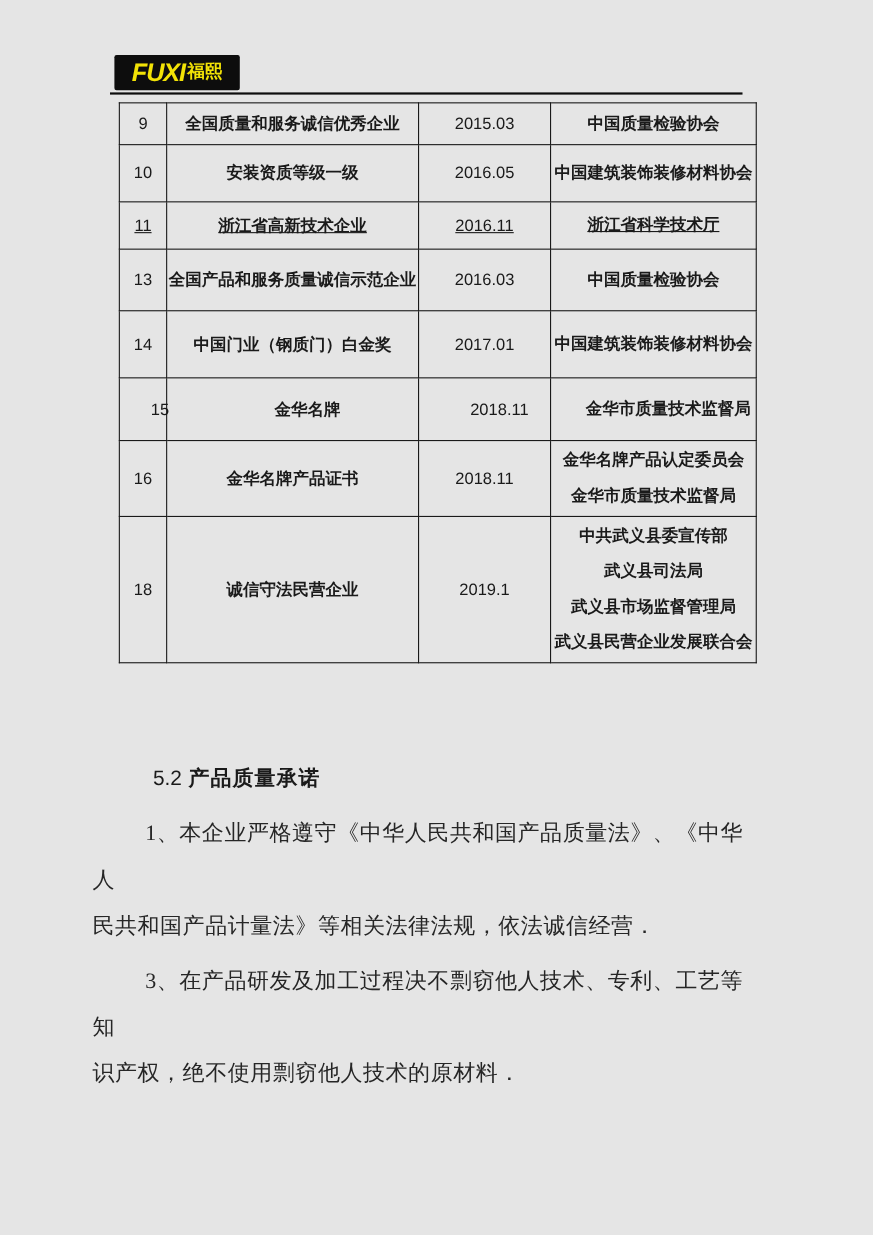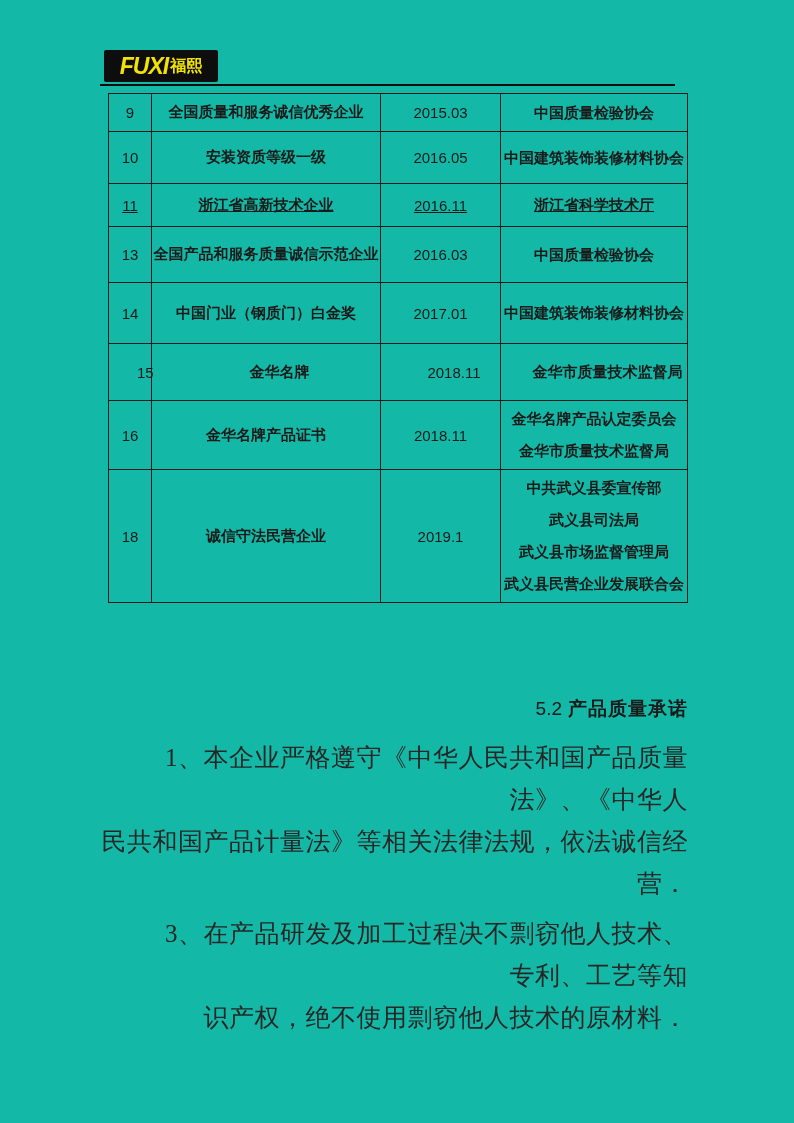--- a/index.html
+++ b/index.html
@@ -5,21 +5,21 @@
   * { box-sizing: border-box; }
   html, body { margin: 0; padding: 0; }
   body {
     width: 794px; height: 1123px;
     background: #ffffff;
     font-family: "Liberation Serif", "DejaVu Serif", serif;
     color: #1f1f1f;
     position: relative;
     overflow: hidden;
   }
-  .page { position: absolute; inset: 0; background: #14b8a6; }
+  .page { position: absolute; inset: 0; background: #e5e5e5; }
 
   
   .logo {
     position: absolute; left: 104px; top: 50px;
     width: 114px; height: 32px;
     background: #0d0d0d;
     display: flex; align-items: center; justify-content: center;
     gap: 2px;
     border-radius: 2px;
   }
@@ -67,35 +67,34 @@
   table.awards tr:nth-child(3) td { height: 43px; text-decoration: underline; }
   table.awards tr:nth-child(4) td { height: 56px; }
   table.awards tr:nth-child(5) td { height: 61px; }
   table.awards tr:nth-child(6) td { height: 57px; padding-left: 28px; }
   table.awards tr:nth-child(7) td { height: 38px; }
   table.awards tr:nth-child(8) td { height: 65px; }
   table.awards tr:nth-child(9) td { height: 158px; margin-left: 17px; }
 
   
   .section {
-    position: absolute; left: 96px; top: 695px;
+    position: absolute; left: 84px; top: 695px;
     width: 592px;
-    text-align: right;
   }
   .heading {
     margin: 0 0 14px 0;
     padding-left: 55px;
     font-size: 19px; line-height: 28px;
     font-family: "Liberation Sans", "DejaVu Sans", sans-serif;
     color: #1a1a1a;
   }
   .heading .title { font-weight: bold; margin-left: 6px; letter-spacing: 1px; }
   .para {
     margin: 0 0 8px 0;
-    font-size: 25px; line-height: 42px;
+    font-size: 20px; line-height: 42px;
     text-indent: 48px;
     white-space: pre-line;
     color: #262626;
     letter-spacing: 0.5px;
   }
 </style>
 </head>
 <body>
 
 <div class="page">

